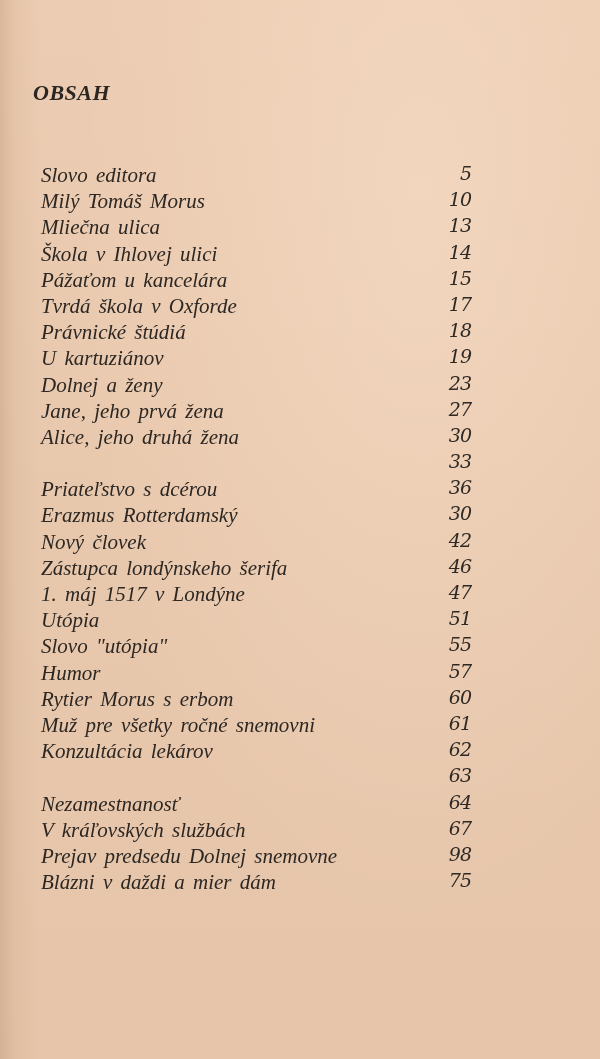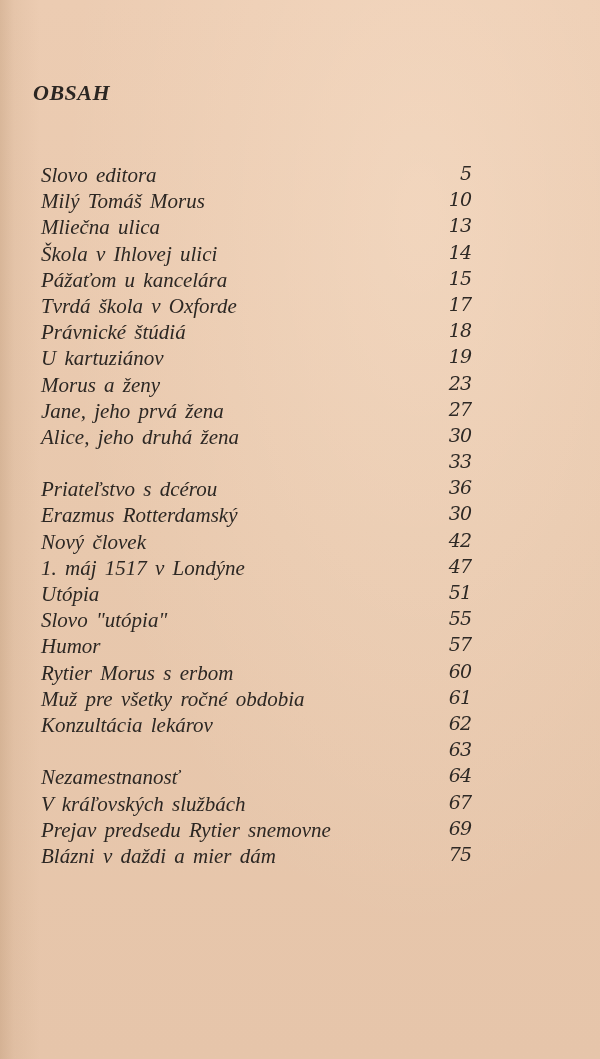--- a/index.html
+++ b/index.html
@@ -100,21 +100,21 @@
       </li>
       <li class="toc-row">
         <span class="toc-title">Právnické štúdiá</span>
         <span class="toc-page">18</span>
       </li>
       <li class="toc-row">
         <span class="toc-title">U kartuziánov</span>
         <span class="toc-page">19</span>
       </li>
       <li class="toc-row">
-        <span class="toc-title">Morus a ženy</span>
+        <span class="toc-title">Dolnej a ženy</span>
         <span class="toc-page">23</span>
       </li>
       <li class="toc-row">
         <span class="toc-title">Jane, jeho prvá žena</span>
         <span class="toc-page">27</span>
       </li>
       <li class="toc-row">
         <span class="toc-title">Alice, jeho druhá žena</span>
         <span class="toc-page">30</span>
       </li>
@@ -127,60 +127,64 @@
       </li>
       <li class="toc-row">
         <span class="toc-title">Erazmus Rotterdamský</span>
         <span class="toc-page">30</span>
       </li>
       <li class="toc-row">
         <span class="toc-title">Nový človek</span>
         <span class="toc-page">42</span>
       </li>
       <li class="toc-row">
+        <span class="toc-title">Zástupca londýnskeho šerifa</span>
+        <span class="toc-page">46</span>
+      </li>
+      <li class="toc-row">
         <span class="toc-title">1. máj 1517 v Londýne</span>
         <span class="toc-page">47</span>
       </li>
       <li class="toc-row">
         <span class="toc-title">Utópia</span>
         <span class="toc-page">51</span>
       </li>
       <li class="toc-row">
         <span class="toc-title">Slovo "utópia"</span>
         <span class="toc-page">55</span>
       </li>
       <li class="toc-row">
         <span class="toc-title">Humor</span>
         <span class="toc-page">57</span>
       </li>
       <li class="toc-row">
         <span class="toc-title">Rytier Morus s erbom</span>
         <span class="toc-page">60</span>
       </li>
       <li class="toc-row">
-        <span class="toc-title">Muž pre všetky ročné obdobia</span>
+        <span class="toc-title">Muž pre všetky ročné snemovni</span>
         <span class="toc-page">61</span>
       </li>
       <li class="toc-row">
         <span class="toc-title">Konzultácia lekárov</span>
         <span class="toc-page">62</span>
       </li>
       <li class="toc-row">
         <span class="toc-page">63</span>
       </li>
       <li class="toc-row">
         <span class="toc-title">Nezamestnanosť</span>
         <span class="toc-page">64</span>
       </li>
       <li class="toc-row">
         <span class="toc-title">V kráľovských službách</span>
         <span class="toc-page">67</span>
       </li>
       <li class="toc-row">
-        <span class="toc-title">Prejav predsedu Rytier snemovne</span>
-        <span class="toc-page">69</span>
+        <span class="toc-title">Prejav predsedu Dolnej snemovne</span>
+        <span class="toc-page">98</span>
       </li>
       <li class="toc-row">
         <span class="toc-title">Blázni v daždi a mier dám</span>
         <span class="toc-page">75</span>
       </li>
     </ul>
 </div>
 
 </body></html>

